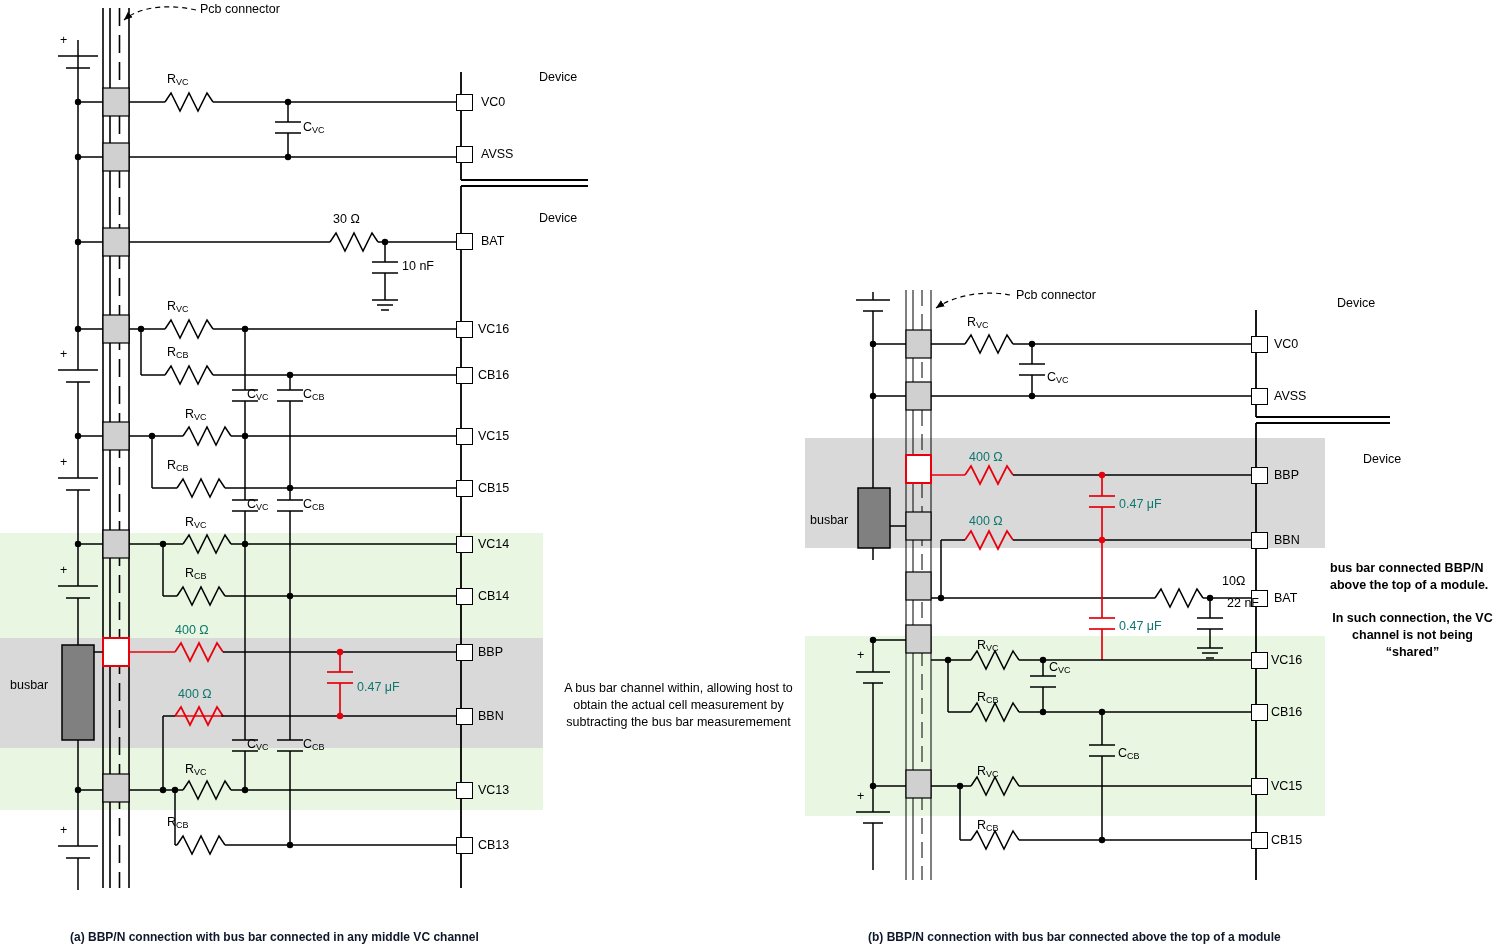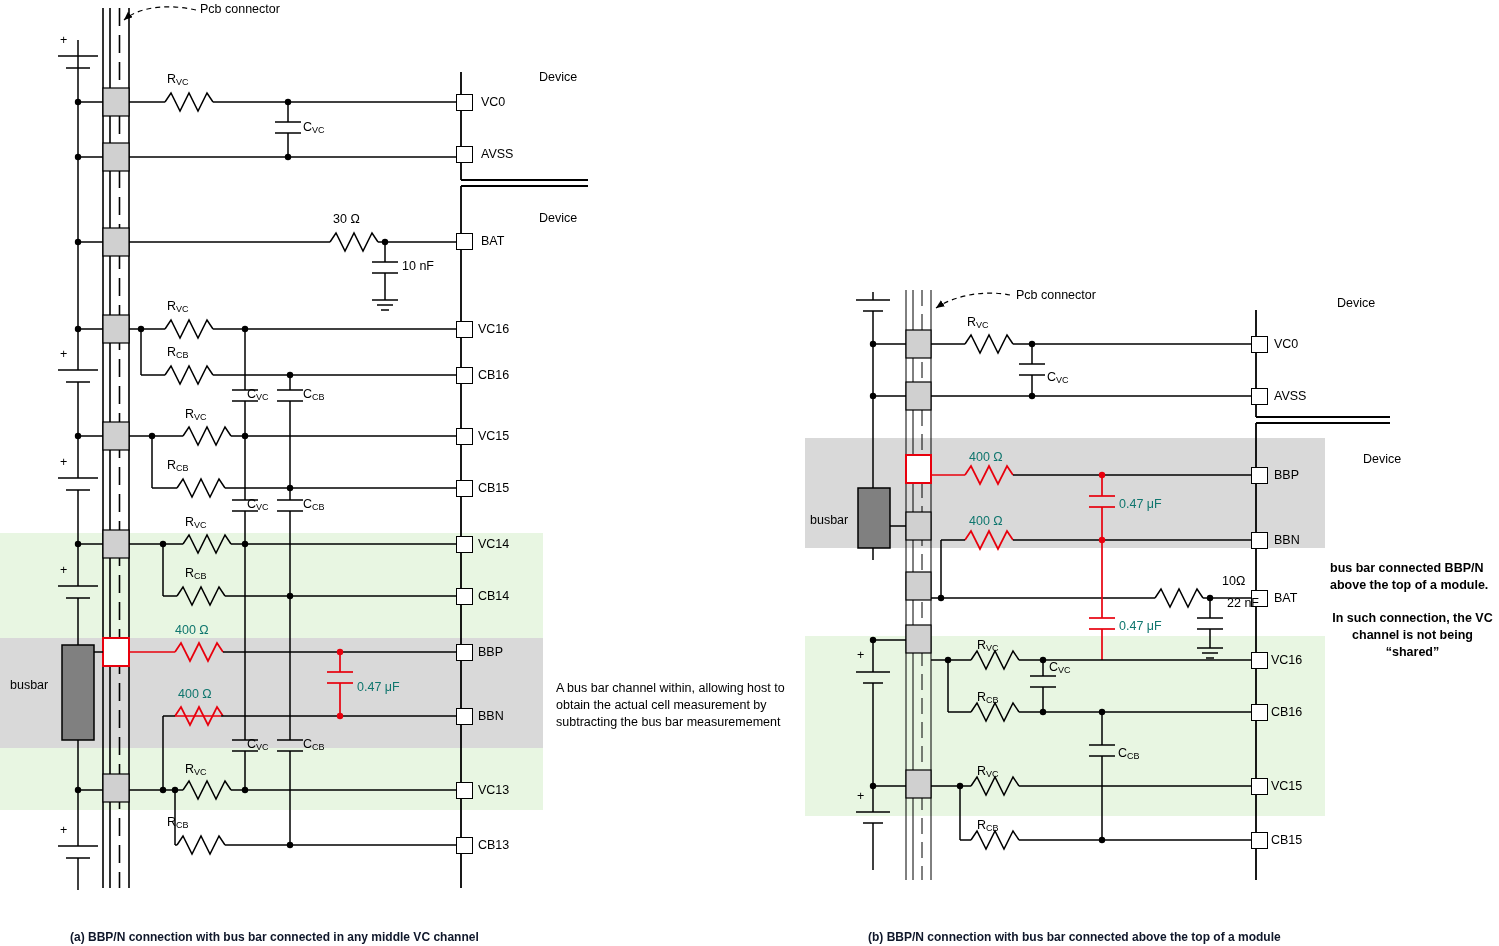--- a/index.html
+++ b/index.html
@@ -453,21 +453,21 @@
 <div class="lbl" style="left:247px;top:737px;"><span>C</span><span class="sub">VC</span></div>
 <div class="lbl" style="left:303px;top:737px;"><span>C</span><span class="sub">CB</span></div>
 
 <div class="lbl red" style="left:175px;top:623px;">400 Ω</div>
 <div class="lbl red" style="left:178px;top:687px;">400 Ω</div>
 <div class="lbl red" style="left:357px;top:680px;">0.47 μF</div>
 
 <div class="lbl" style="left:185px;top:762px;"><span>R</span><span class="sub">VC</span></div>
 <div class="lbl" style="left:167px;top:815px;"><span>R</span><span class="sub">CB</span></div>
 
-<div class="note" style="left:556px;top:680px;width:245px;">A bus bar channel within, allowing host to obtain the actual cell measurement by subtracting the bus bar measuremement</div>
+<div class="note" style="left:556px;top:680px;width:245px;text-align:center;">A bus bar channel within, allowing host to obtain the actual cell measurement by subtracting the bus bar measuremement</div>
 
 <div class="caption" style="left:70px;top:930px;">(a) BBP/N connection with bus bar connected in any middle VC channel</div>
 
 <div class="pin" style="left:1251px;top:336px;"></div>
 <div class="pinlabel" style="left:1274px;top:337px;">VC0</div>
 
 <div class="pin" style="left:1251px;top:388px;"></div>
 <div class="pinlabel" style="left:1274px;top:389px;">AVSS</div>
 
 <div class="pin" style="left:1251px;top:467px;"></div>

